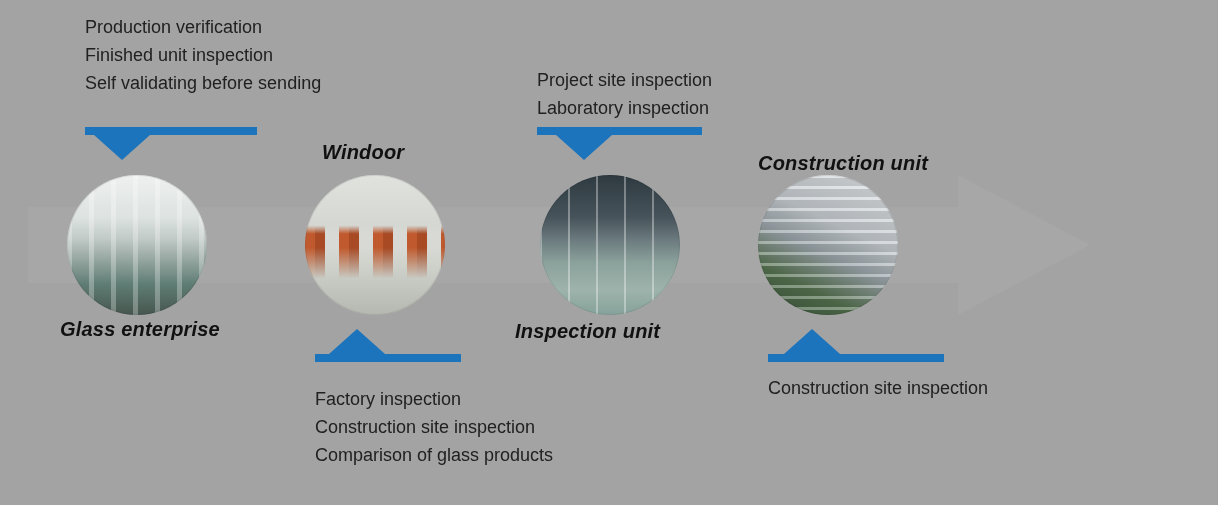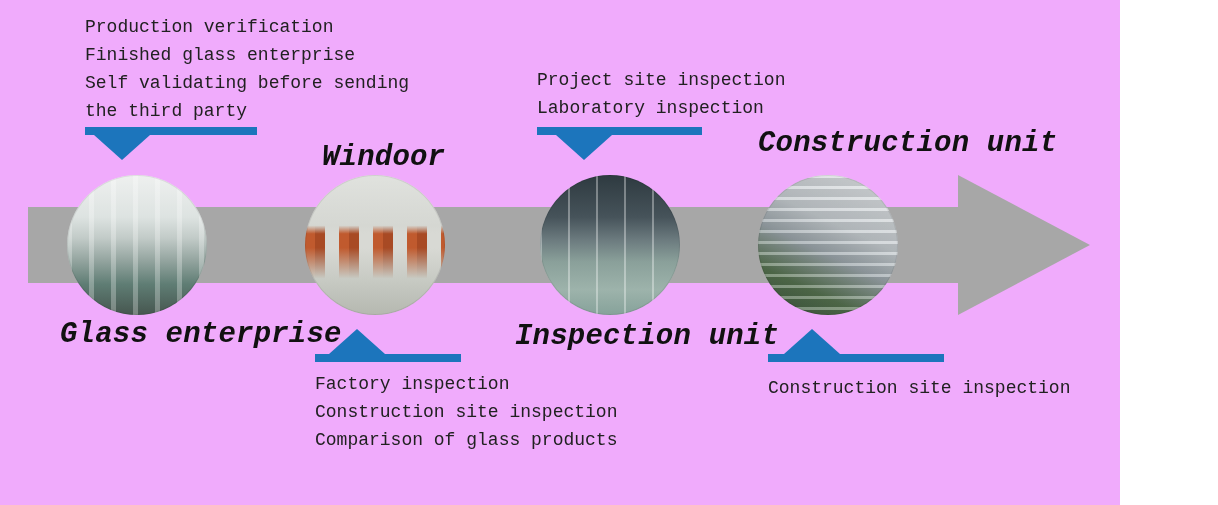--- a/index.html
+++ b/index.html
@@ -1,18 +1,18 @@
 <!DOCTYPE html>
 <html><head>
 <meta charset="utf-8">
 <style>
   html,body{margin:0;padding:0;background:#ffffff;}
   .canvas{
-    position:relative;width:1120px;height:505px;overflow:hidden;
-    font-family:Liberation Mono, monospace;color:#1f1f1f;background:#f0abfc;
+    position:relative;width:1218px;height:505px;overflow:hidden;
+    font-family:Liberation Sans, sans-serif;color:#1f1f1f;background:#a3a3a3;
   }
   
   .arrow-body{
     position:absolute;left:28px;top:207px;width:932px;height:76px;
     background:#a7a7a7;
   }
   .arrow-head{
     position:absolute;left:958px;top:175px;width:0;height:0;
     border-top:70px solid transparent;border-bottom:70px solid transparent;
     border-left:132px solid #a7a7a7;
@@ -42,27 +42,27 @@
       linear-gradient(180deg,#2e3a40 0%,#46535a 30%,#6b7a7e 46%,#8aa09a 62%,#9db3ab 82%,#86a29a 100%);
   }
   .photo-construction{
     left:758px;
     background:
       repeating-linear-gradient(180deg, rgba(255,255,255,0.30) 0 3px, rgba(0,0,0,0.10) 3px 11px),
       linear-gradient(205deg,#e2e5e7 0%,#c3c9cd 38%,#99a3a8 55%,#54704e 76%,#38523a 100%);
   }
   
   .stage-title{
-    position:absolute;font-size:29px;font-weight:bold;font-style:italic;
+    position:absolute;font-size:20px;font-weight:bold;font-style:italic;
     color:#111111;white-space:nowrap;letter-spacing:0.2px;
   }
   .title-glass{left:60px;top:318px;}
   .title-windoor{left:322px;top:141px;}
   .title-inspection{left:515px;top:320px;}
-  .title-construction{left:758px;top:127px;}
+  .title-construction{left:758px;top:152px;}
   
   .callout-text{position:absolute;font-size:18px;line-height:28px;color:#212121;}
   .callout-text div{white-space:nowrap;}
   .bar{position:absolute;height:8px;background:#1c75bc;}
   .tri-down{
     position:absolute;width:0;height:0;
     border-left:28px solid transparent;border-right:28px solid transparent;
     border-top:25px solid #1c75bc;
   }
   .tri-up{
@@ -72,41 +72,40 @@
   }
   
   .txt-glass{left:85px;top:13px;}
   .bar-glass{left:85px;top:127px;width:172px;}
   .tri-glass{left:94px;top:135px;}
   
   .txt-inspection{left:537px;top:66px;}
   .bar-inspection{left:537px;top:127px;width:165px;}
   .tri-inspection{left:556px;top:135px;}
   
-  .txt-windoor{left:315px;top:370px;}
+  .txt-windoor{left:315px;top:385px;}
   .bar-windoor{left:315px;top:354px;width:146px;}
   .tri-windoor{left:329px;top:329px;}
   
   .txt-construction{left:768px;top:374px;}
   .bar-construction{left:768px;top:354px;width:176px;}
   .tri-construction{left:784px;top:329px;}
 </style>
 </head>
 <body>
 
 <div class="canvas">
 
   <div class="arrow-body"></div>
   <div class="arrow-head"></div>
 
   <div class="callout-text txt-glass">
     <div>Production verification</div>
-    <div>Finished glass enterprise</div>
+    <div>Finished unit inspection</div>
     <div>Self validating before sending</div>
-    <div>the third party</div>
   </div>
   <div class="bar bar-glass"></div>
   <div class="tri-down tri-glass"></div>
   <div class="photo photo-glass"></div>
   <div class="stage-title title-glass">Glass enterprise</div>
 
   <div class="stage-title title-windoor">Windoor</div>
   <div class="photo photo-windoor"></div>
   <div class="tri-up tri-windoor"></div>
   <div class="bar bar-windoor"></div>

